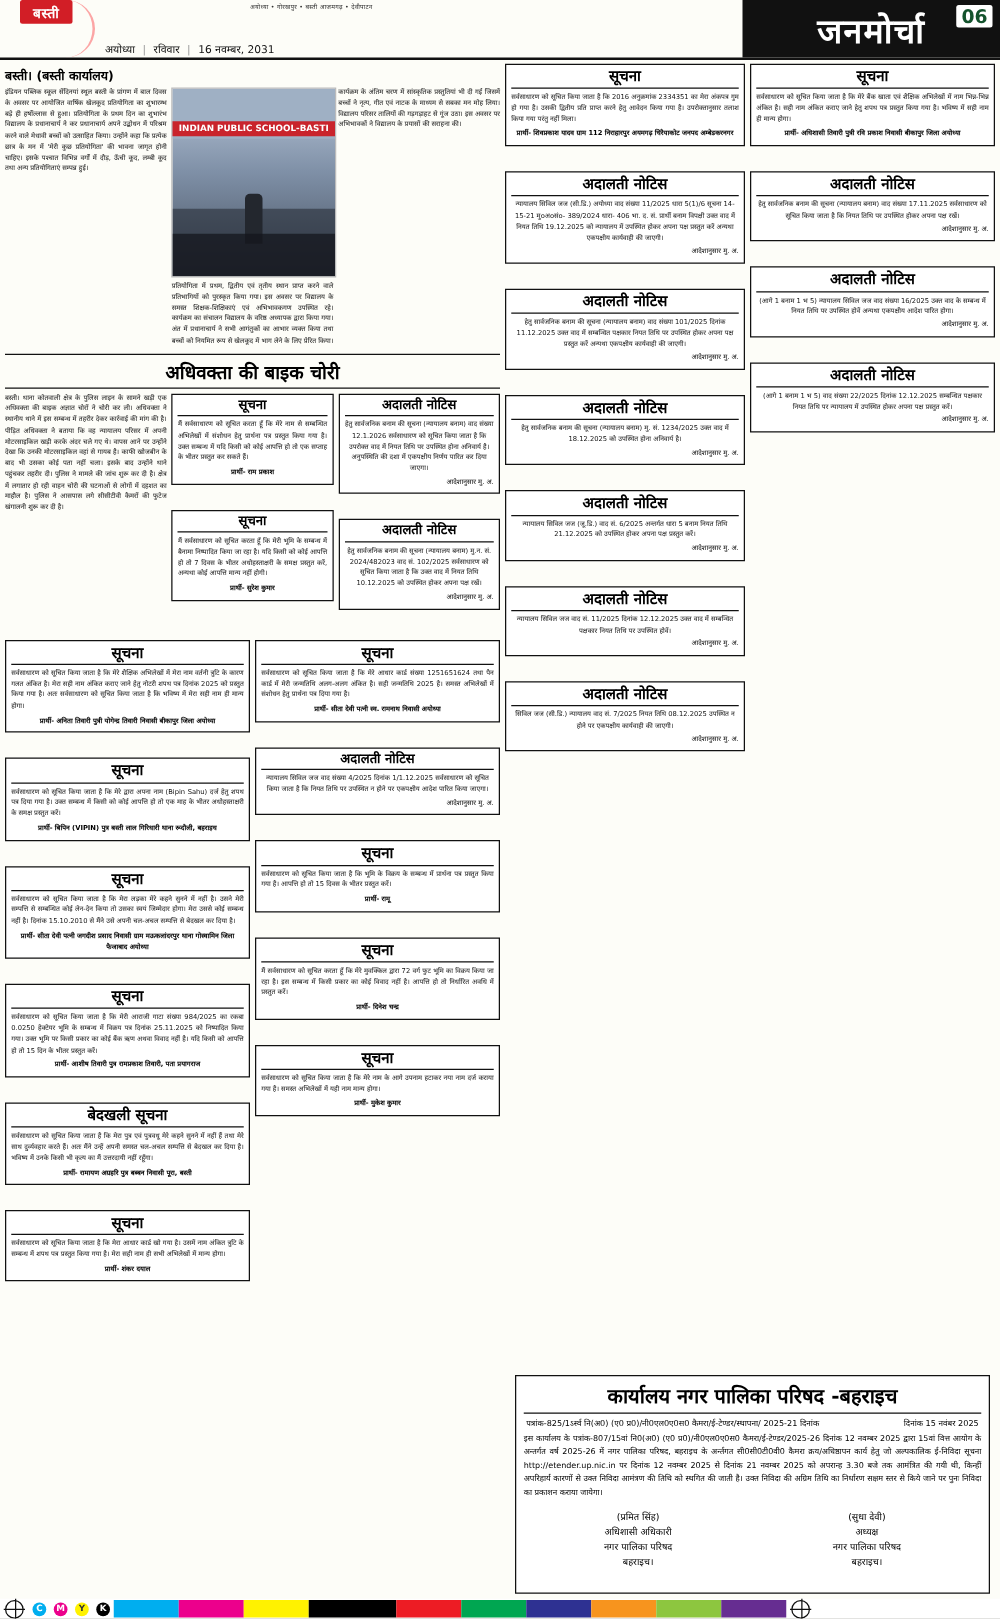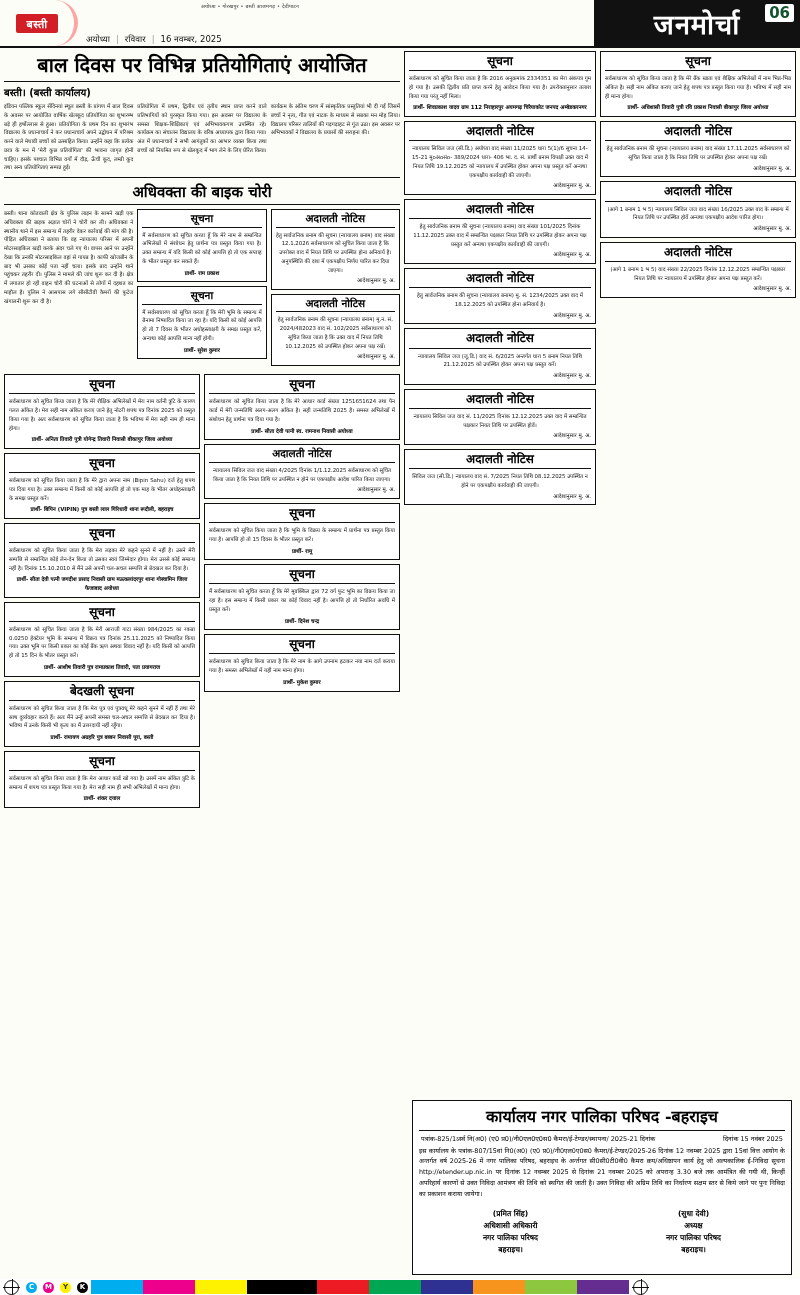--- a/index.html
+++ b/index.html
@@ -8,22 +8,22 @@
   .page{
     width:800px;height:1295px;position:relative;background:#fdfdf8;
     overflow:hidden;box-sizing:border-box;
   }
   
   .masthead{
     display:flex;align-items:stretch;border-bottom:2px solid #111;
     height:48px;box-sizing:border-box;
   }
   .mh-left{
-    width:74px;display:flex;align-items:center;justify-content:center;
-    border-right:4px solid #fca5a5;
+    width:74px;display:flex;align-items:flex-start;justify-content:center;
+    border-right:2px solid #fca5a5;
     border-radius:23px;
   }
   .edition-tag{
     background:#d21e26;color:#fff;font-size:11px;font-weight:bold;
     padding:2px 10px;border-radius:2px;letter-spacing:.5px;
   }
   .mh-mid{flex:1;display:flex;flex-direction:column;justify-content:center;padding-left:8px;}
   .mh-tagline{font-size:5px;color:#333;letter-spacing:.2px;text-align:center;padding-right:180px;}
   .mh-meta{font-size:8.5px;color:#111;margin-top:24px;display:flex;gap:6px;align-items:flex-end;}
   .mh-meta span{white-space:nowrap;}
@@ -63,37 +63,37 @@
   }
   .photo .stage{position:absolute;left:0;right:0;bottom:0;height:54px;background:rgba(32,38,48,.55);}
   .photo .crowd{position:absolute;left:0;right:0;bottom:0;height:34px;background:rgba(20,22,28,.75);}
   .photo .figure{position:absolute;bottom:26px;left:50%;width:14px;height:40px;background:#23272e;transform:translateX(-50%);border-radius:4px 4px 0 0;}
   .photo .wall{position:absolute;top:0;left:0;right:0;height:40px;background:#9fb0c4;}
   .mini-head{
     font-size:15px;font-weight:bold;text-align:center;border-top:1.5px solid #111;
     border-bottom:1.5px solid #111;padding:3px 0;margin:5px 0 4px;
   }
   
-  .box{border:1px solid #111;margin-bottom:4px;padding:3px 4px 4px;box-sizing:border-box;background:#fff;}
+  .box{border:1px solid #111;margin-bottom:20px;padding:3px 4px 4px;box-sizing:border-box;background:#fff;}
   .box-title{
     text-align:center;font-weight:bold;font-size:12px;border-bottom:1px solid #111;
     padding-bottom:2px;margin-bottom:3px;line-height:1.1;
   }
   .box-title.sm{font-size:10.5px;}
   .body-txt{font-size:5.4px;line-height:1.62;text-align:justify;color:#111;}
   .body-txt.c{text-align:center;}
   .sig{font-size:5.4px;line-height:1.6;text-align:center;margin-top:3px;font-weight:bold;}
   .sig2{font-size:5.4px;line-height:1.6;text-align:right;margin-top:2px;}
   
   .tender{border:1.5px solid #111;margin:4px 4px 0;padding:4px 6px 18px;box-sizing:border-box;}
   .tender-h1{text-align:center;font-size:16px;font-weight:bold;border-bottom:1px solid #111;padding-bottom:3px;}
   .tender-meta{display:flex;justify-content:space-between;font-size:6.5px;padding:3px 2px;}
   .tender-h2{text-align:center;font-size:13.5px;font-weight:bold;border-top:1px solid #111;border-bottom:1px solid #111;padding:3px 0;margin-bottom:3px;}
   .tender-body{font-size:6.4px;line-height:1.7;text-align:justify;}
-  .tender-sign{display:flex;justify-content:space-around;margin-top:8px;text-align:center;font-size:7.5px;line-height:1.6;font-weight:bold;}
+  .tender-sign{display:flex;justify-content:space-around;margin-top:8px;text-align:center;font-size:7.5px;line-height:1.6;font-weight:normal;}
   
   .colorbar{position:absolute;bottom:0;left:0;right:0;height:16px;display:flex;align-items:center;background:#fff;}
   .cb-seg{height:14px;}
   .cb-circ{width:11px;height:11px;border-radius:50%;margin:0 3px;display:flex;align-items:center;justify-content:center;font-size:7px;color:#fff;font-weight:bold;}
   .reg-mark{width:13px;height:13px;border:1px solid #111;border-radius:50%;margin:0 4px;position:relative;}
   .reg-mark:before,.reg-mark:after{content:"";position:absolute;background:#111;}
   .reg-mark:before{left:50%;top:-2px;bottom:-2px;width:1px;}
   .reg-mark:after{top:50%;left:-2px;right:-2px;height:1px;}
 </style>
 </head>
@@ -105,41 +105,47 @@
     <div class="mh-left">
       <span class="edition-tag">बस्ती</span>
     </div>
     <div class="mh-mid">
       <div class="mh-tagline">अयोध्या • गोरखपुर • बस्ती आजमगढ़ • देवीपाटन</div>
       <div class="mh-meta">
         <span>अयोध्या</span>
         <span class="mh-sep">|</span>
         <span>रविवार</span>
         <span class="mh-sep">|</span>
-        <span>16 नवम्बर, 2025</span>
+        <span>16 नवम्बर, 2031</span>
       </div>
     </div>
     <div class="mh-right">
       <span class="logo-text">जनमोर्चा</span>
       <span class="page-num">06</span>
     </div>
   </div>
 
   <div class="content">
 
     <div class="col c1">
 
       <div style="width:396px;">
-        <div class="lead-head">बाल दिवस पर विभिन्न प्रतियोगिताएं आयोजित</div>
         <div class="byline">बस्ती। (बस्ती कार्यालय)</div>
         <div class="story-cols">
           <div class="sc">
             <div class="body-txt">इंडियन पब्लिक स्कूल सेंदिनयां स्थूल बस्ती के प्रांगण में  बाल दिवस के अवसर पर आयोजित वार्षिक खेलकूद प्रतियोगिता का शुभारम्भ बड़े ही हर्षोल्लास से हुआ। प्रतियोगिता के प्रथम दिन का शुभारंभ विद्यालय के प्रधानाचार्य ने कर प्रधानाचार्य अपने उद्बोधन में परिश्रम करने वाले मेधावी बच्चों को उत्साहित किया। उन्होंने कहा कि प्रत्येक छात्र के मन में 'मेरी कुछ प्रतियोगिता' की भावना जागृत होनी चाहिए। इसके पश्चात विभिन्न वर्गों में दौड़, ऊँची कूद, लम्बी कूद तथा अन्य प्रतियोगिताएं सम्पन्न हुई।</div>
           </div>
           <div class="sc">
+            <div class="photo">
+              <div class="wall"></div>
+              <div class="banner">INDIAN PUBLIC SCHOOL-BASTI</div>
+              <div class="stage"></div>
+              <div class="figure"></div>
+              <div class="crowd"></div>
+            </div>
             <div class="body-txt">प्रतियोगिता में प्रथम, द्वितीय एवं तृतीय स्थान प्राप्त करने वाले प्रतिभागियों को पुरस्कृत किया गया। इस अवसर पर विद्यालय के समस्त शिक्षक-शिक्षिकाएं एवं अभिभावकगण उपस्थित रहे। कार्यक्रम का संचालन विद्यालय के वरिष्ठ अध्यापक द्वारा किया गया। अंत में प्रधानाचार्य ने सभी आगंतुकों का आभार व्यक्त किया तथा बच्चों को नियमित रूप से खेलकूद में भाग लेने के लिए प्रेरित किया।</div>
           </div>
           <div class="sc">
             <div class="body-txt">कार्यक्रम के अंतिम चरण में सांस्कृतिक प्रस्तुतियां भी दी गईं जिसमें बच्चों ने नृत्य, गीत एवं नाटक के माध्यम से सबका मन मोह लिया। विद्यालय परिसर तालियों की गड़गड़ाहट से गूंज उठा। इस अवसर पर अभिभावकों ने विद्यालय के प्रयासों की सराहना की।</div>
           </div>
         </div>
 
         <div class="mini-head">अधिवक्ता की बाइक चोरी</div>
         <div class="story-cols">
           <div class="sc">

